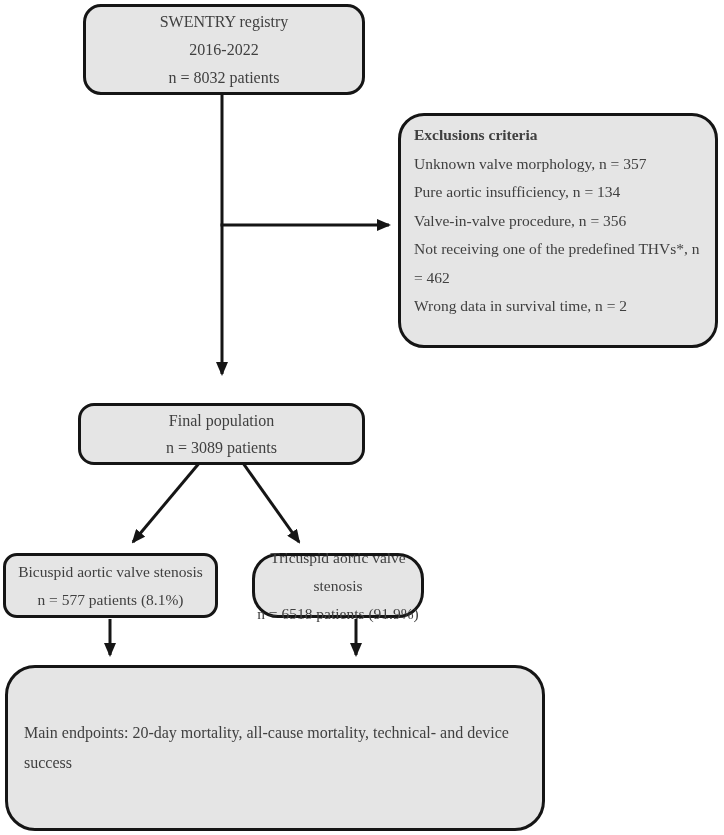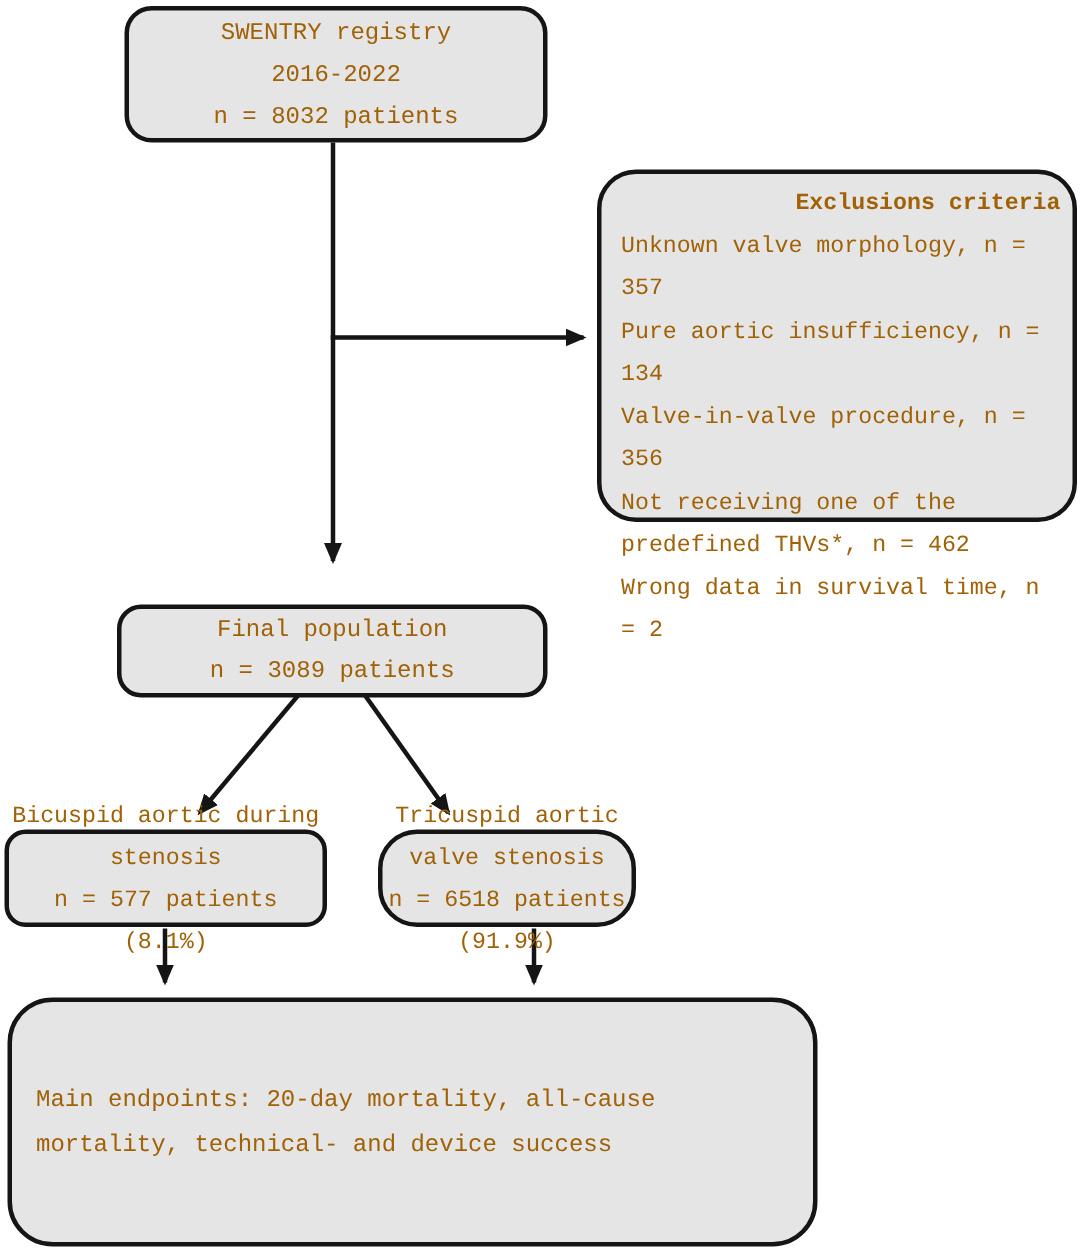--- a/index.html
+++ b/index.html
@@ -6,22 +6,22 @@
     margin: 0;
     padding: 0;
     background: #ffffff;
   }
   * { box-sizing: border-box; }
   .canvas {
     position: relative;
     width: 724px;
     height: 835px;
     background: #ffffff;
-    font-family: Liberation Mono, monospace;
-    color: #a16207;
+    font-family: Liberation Serif, serif;
+    color: #404040;
     overflow: hidden;
   }
   .connectors {
     position: absolute;
     left: 0;
     top: 0;
     width: 724px;
     height: 835px;
     pointer-events: none;
   }
@@ -48,21 +48,21 @@
     width: 320px; height: 235px;
     border-radius: 26px;
     font-size: 15.5px;
     line-height: 28.5px;
     justify-content: flex-start;
     padding: 5px 8px 0 13px;
     text-align: left;
   }
   .exclusions .title {
     font-weight: bold;
-    text-align: right;
+    text-align: left;
   }
   .final {
     left: 78px; top: 403px;
     width: 287px; height: 62px;
     border-radius: 16px;
     font-size: 16px;
     line-height: 27px;
   }
   .bicuspid {
     left: 3px; top: 553px;
@@ -122,21 +122,21 @@
     <div class="line">Not receiving one of the predefined THVs*, n = 462</div>
     <div class="line">Wrong data in survival time, n = 2</div>
   </div>
 
   <div class="box final centered">
     <div class="line">Final population</div>
     <div class="line">n = 3089 patients</div>
   </div>
 
   <div class="box bicuspid centered">
-    <div class="line">Bicuspid aortic during stenosis</div>
+    <div class="line">Bicuspid aortic valve stenosis</div>
     <div class="line">n = 577 patients (8.1%)</div>
   </div>
 
   <div class="box tricuspid centered">
     <div class="line">Tricuspid aortic valve stenosis</div>
     <div class="line">n = 6518 patients (91.9%)</div>
   </div>
 
   <div class="box endpoints">
     <div class="line">Main endpoints: 20-day mortality, all-cause mortality, technical- and device success</div>

